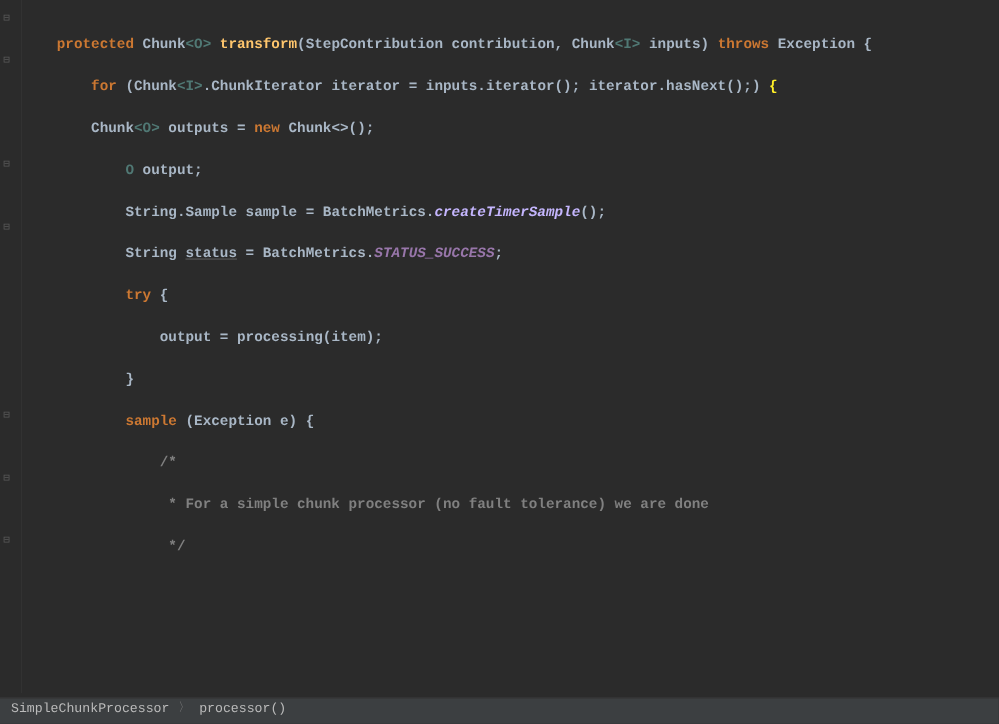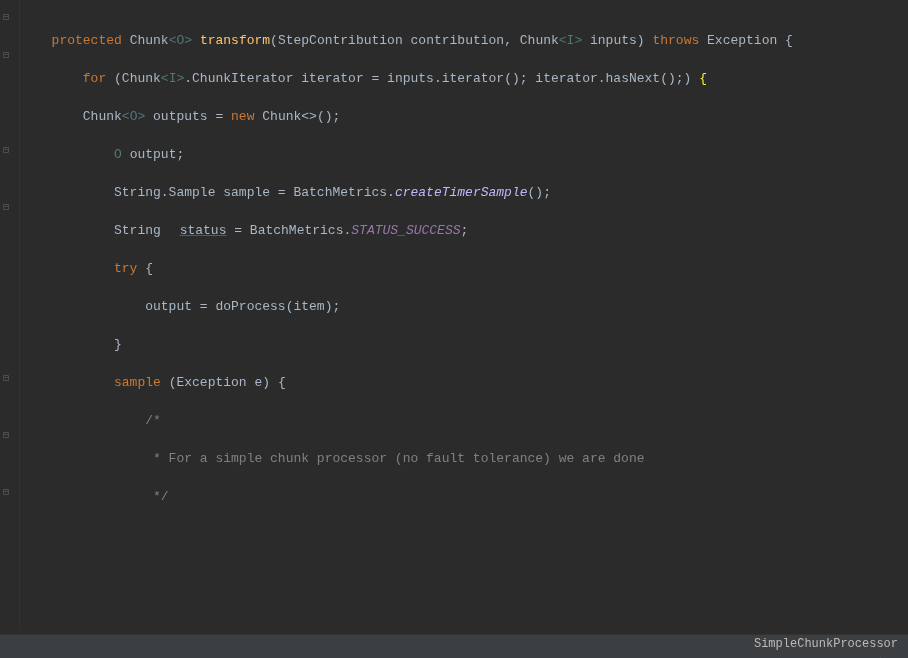--- a/index.html
+++ b/index.html
@@ -34,48 +34,48 @@
       color: #5a5a5a;
       font-size: 10px;
       line-height: 10px;
     }
     .code-area {
       flex: 1;
       padding: 12px 0 0 0;
       position: relative;
       white-space: pre;
       overflow: hidden;
+      font-weight: bold;
     }
     .line {
       height: 19px;
       padding-left: 16px;
     }
     .kw { color: #cc7832; }
     .method-decl { color: #ffc66d; }
     .generic { color: #507874; }
     .comment { color: #808080; }
     .field-static { color: #9876aa; font-style: italic; }
     .static-method { color: #c4b5fd; font-style: italic; }
-    .underline { text-decoration: underline; text-decoration-color: #5a5a5a; margin-left: 11px; }
+    .underline { text-decoration: underline; text-decoration-color: #5a5a5a; }
     .bracket-match-open { color: #ffef28; }
     
     .breadcrumbs {
       position: absolute;
       bottom: 0;
       left: 0;
       right: 0;
       height: 24px;
       background: #3c3f41;
       border-top: 1px solid #323232;
       display: flex;
-      align-items: flex-end;
+      align-items: flex-start;
       padding: 0 10px;
       font-size: 12px;
       color: #bbbbbb;
-      flex-direction: column;
     }
     .crumb-sep {
       color: #7a7a7a;
       margin: 0 8px;
       font-size: 11px;
     }
   </style>
 </head>
 <body>
 
@@ -90,21 +90,21 @@
     <div class="gutter-mark" style="top:488px">⊟</div>
   </div>
   <div class="code-area">
 <div class="line">  <span class="kw">protected</span> <span>Chunk</span><span class="generic">&lt;O&gt;</span> <span class="method-decl">transform</span>(<span>StepContribution</span> <span>contribution</span>, <span>Chunk</span><span class="generic">&lt;I&gt;</span> <span>inputs</span>) <span class="kw">throws</span> <span>Exception</span> {</div>
 <div class="line">      <span class="kw">for</span> (<span>Chunk</span><span class="generic">&lt;I&gt;</span><span>.ChunkIterator</span> <span>iterator</span> = <span>inputs.iterator()</span>; <span>iterator.hasNext()</span>;) <span class="bracket-match-open">{</span></div>
 <div class="line">      <span>Chunk</span><span class="generic">&lt;O&gt;</span> <span>outputs</span> = <span class="kw">new</span> <span>Chunk&lt;&gt;</span>();</div>
 <div class="line">          <span class="generic">O</span> <span>output</span>;</div>
 <div class="line">          <span>String.Sample</span> <span>sample</span> = <span>BatchMetrics</span>.<span class="static-method">createTimerSample</span>();</div>
 <div class="line">          <span>String</span> <span class="underline">status</span> = <span>BatchMetrics</span>.<span class="field-static">STATUS_SUCCESS</span>;</div>
 <div class="line">          <span class="kw">try</span> {</div>
-<div class="line">              <span>output</span> = <span>doProcess</span>(<span>item</span>);</div>
+<div class="line">              <span>output</span> = <span>processing</span>(<span>item</span>);</div>
 <div class="line">          }</div>
 <div class="line">          <span class="kw">sample</span> (<span>Exception</span> <span>e</span>) {</div>
 <div class="line">              <span class="comment">/*</span></div>
 <div class="line">              <span class="comment"> * For a simple chunk processor (no fault tolerance) we are done</span></div>
 <div class="line">              <span class="comment"> */</span></div>
 
 
 
 
 

